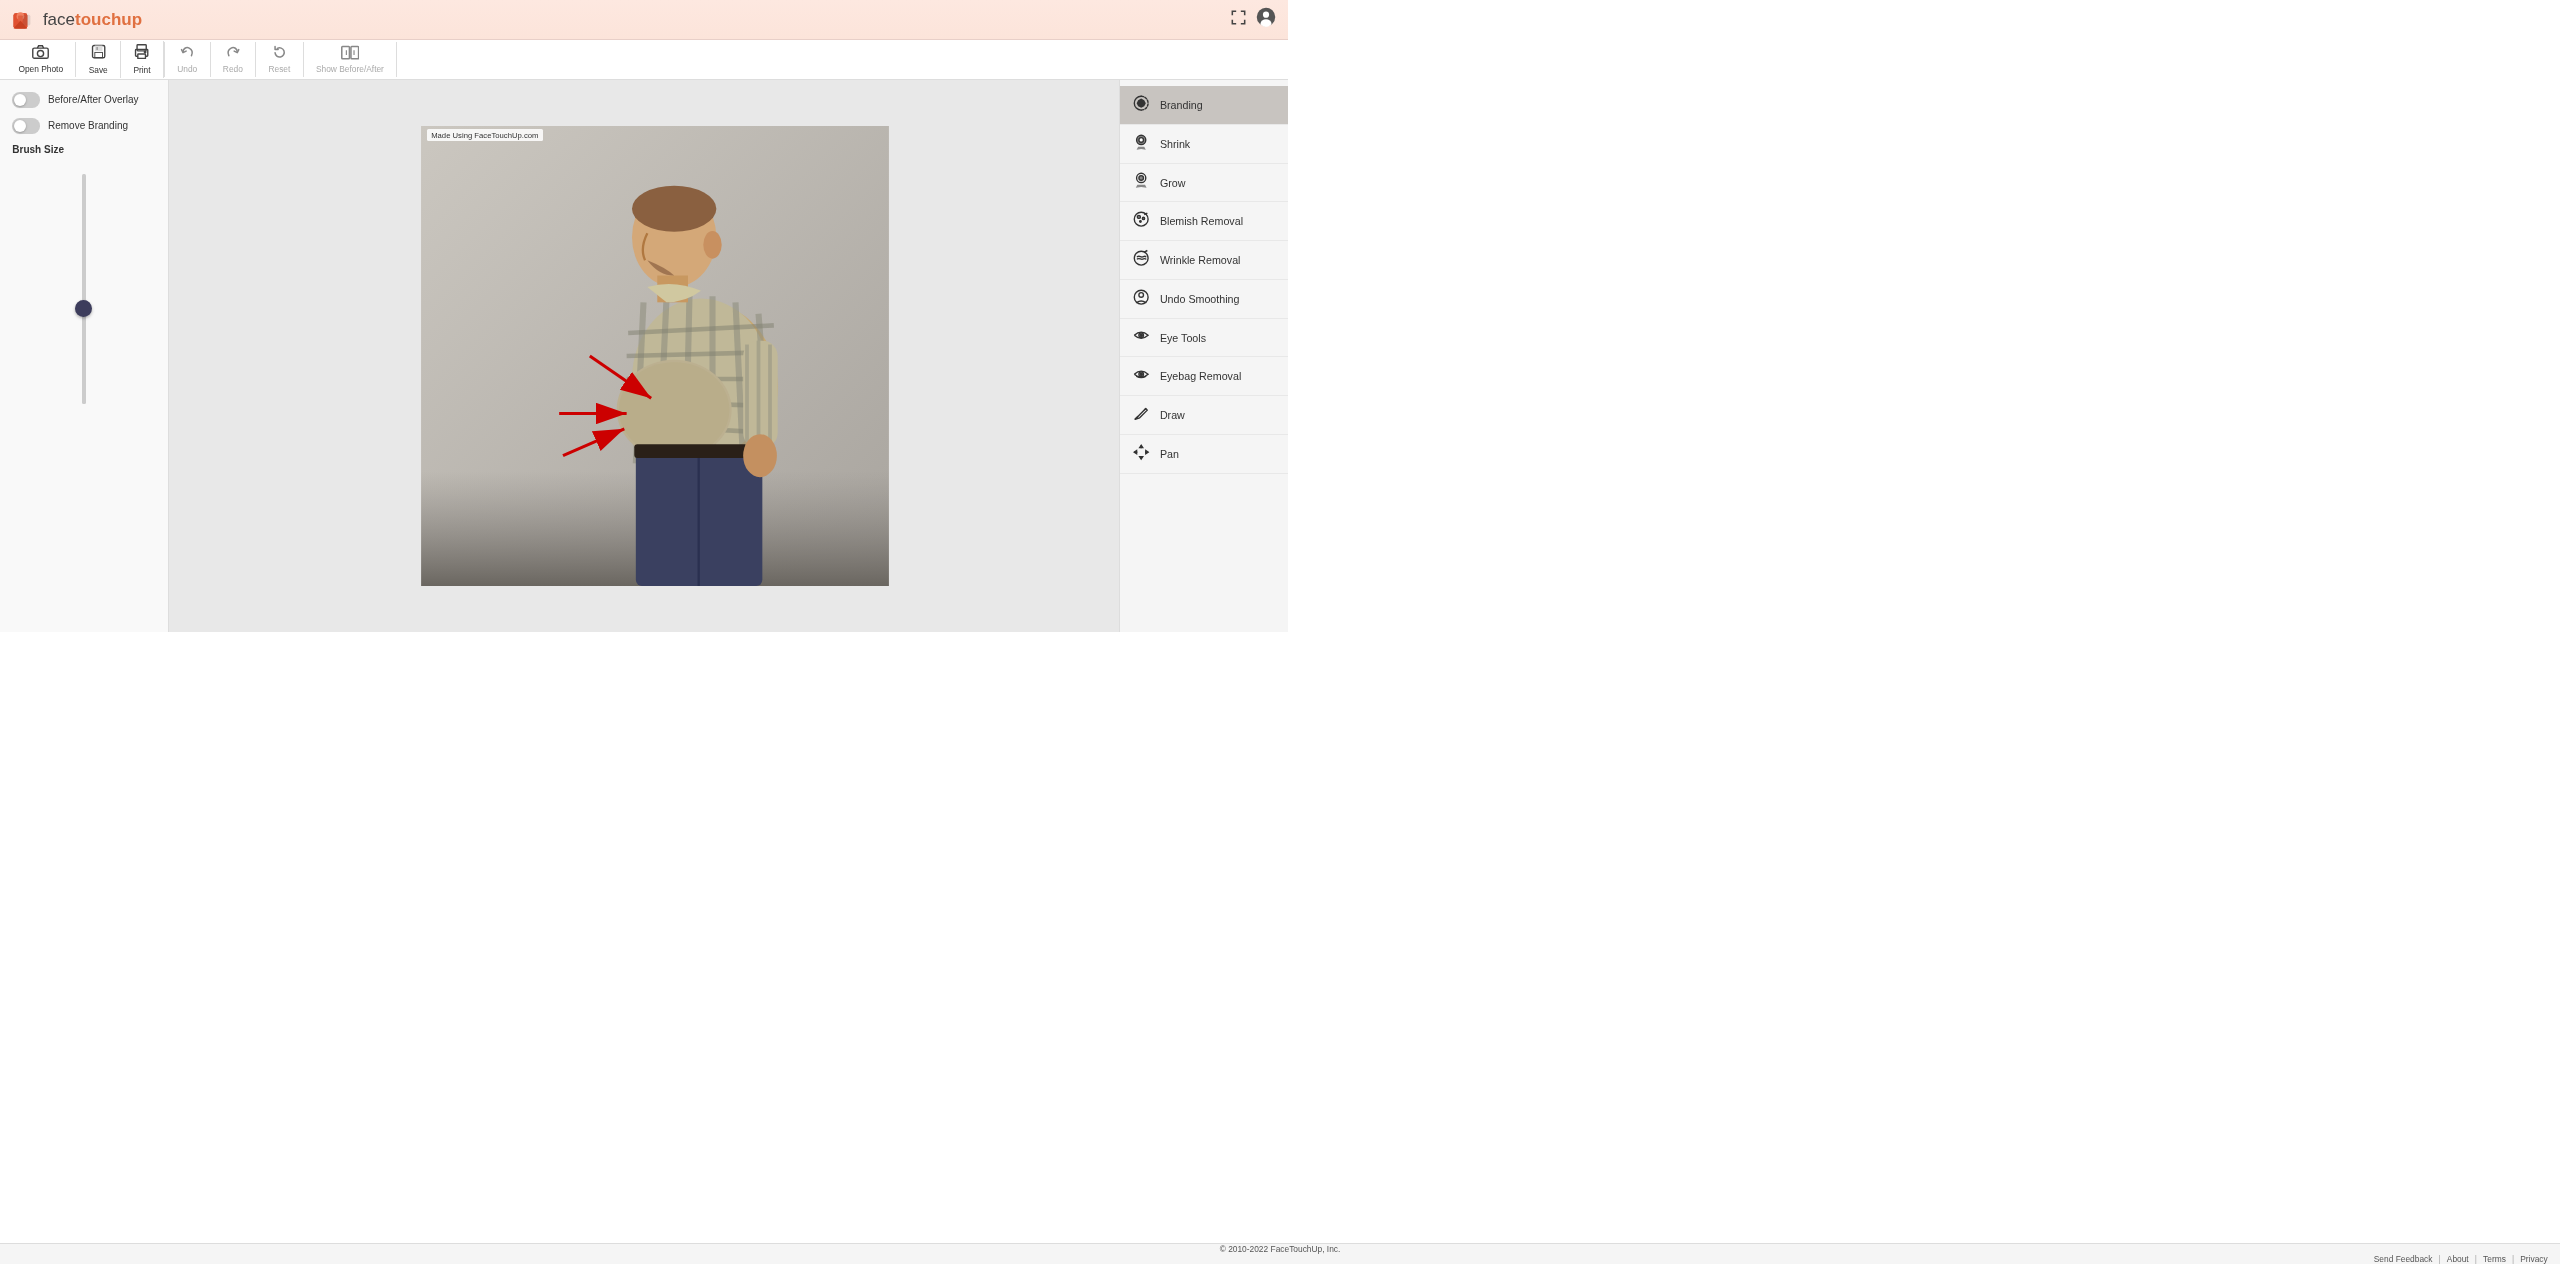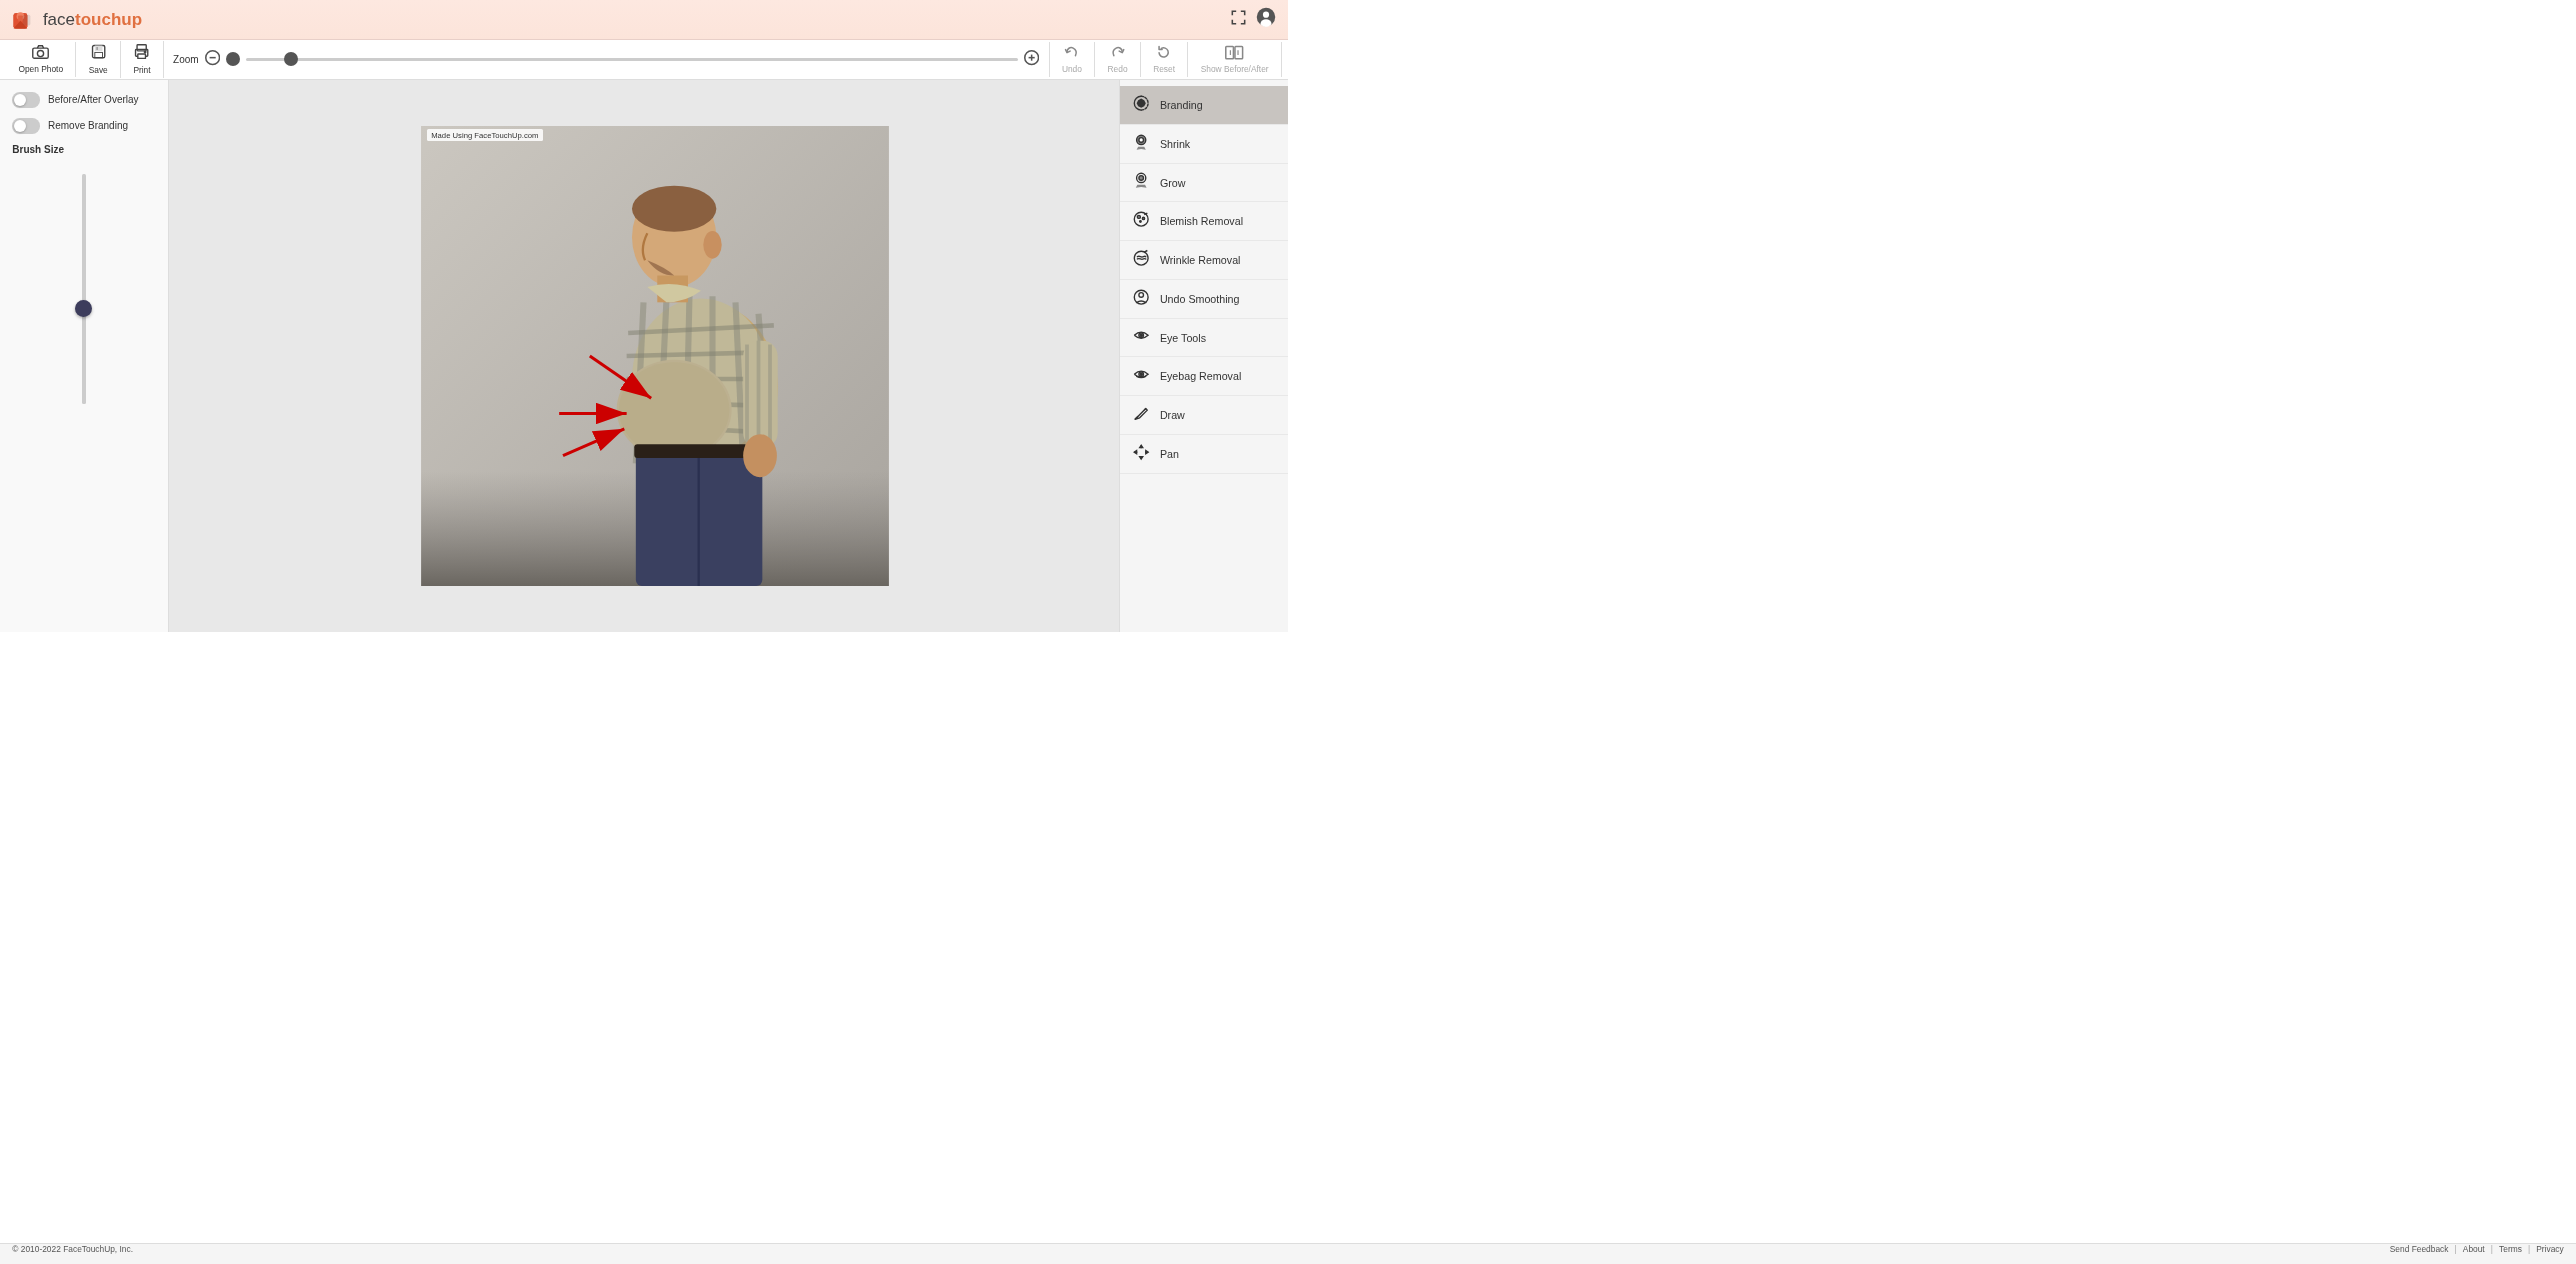--- a/index.html
+++ b/index.html
@@ -219,28 +219,30 @@
       background: #c8c4c0;
       font-weight: 500;
     }
     .tool-icon { font-size: 15.3px; width: 21.5px; text-align: center; }
 
     
     .footer {
       position: fixed;
       bottom: 0;
       left: 0;
-      right: 0;
+      right: 16px;
       height: 21.5px;
       background: #f5f5f5;
       border-top: 0.8px solid #ddd;
       display: flex;
+      align-items: center;
       padding: 0 12.3px;
       font-size: 8.4px;
       color: #555;
+      flex-direction: column;
     }
     .footer-right {
       margin-left: auto;
       display: flex;
       gap: 6.1px;
     }
     .footer-link { color: #555; text-decoration: none; cursor: pointer; }
     .footer-sep { color: #aaa; }
 
     
@@ -313,38 +315,20 @@
       <svg width="15.3" height="15.3" viewBox="0 0 20 20" fill="none" stroke="#444" stroke-width="1.8">
         <rect x="4" y="1" width="12" height="8" rx="1"></rect>
         <rect x="2" y="7" width="16" height="9" rx="1"></rect>
         <rect x="5" y="13" width="10" height="6" rx="0.5" fill="#fff"></rect>
         <circle cx="14.5" cy="10.5" r="1" fill="#444"></circle>
       </svg>
     </span>
     <span>Print</span>
   </button>
 
-  <div class="zoom-area">
-    <span class="zoom-label">Zoom</span>
-    <button class="zoom-btn">
-      <svg width="15.3" height="15.3" viewBox="0 0 20 20">
-        <circle cx="10" cy="10" r="9" fill="none" stroke="#555" stroke-width="2"></circle>
-        <line x1="6" y1="10" x2="14" y2="10" stroke="#555" stroke-width="2"></line>
-      </svg>
-    </button>
-    <div style="width:14px;height:14px;background:#555;border-radius:50%;flex-shrink:0;"></div>
-    <input type="range" class="zoom-slider" min="0" max="100" value="5" style="">
-    <button class="zoom-btn">
-      <svg width="15.3" height="15.3" viewBox="0 0 20 20">
-        <circle cx="10" cy="10" r="9" fill="none" stroke="#555" stroke-width="2"></circle>
-        <line x1="6" y1="10" x2="14" y2="10" stroke="#555" stroke-width="2"></line>
-        <line x1="10" y1="6" x2="10" y2="14" stroke="#555" stroke-width="2"></line>
-      </svg>
-    </button>
-  </div>
 
   <div class="toolbar-right">
     <button class="toolbar-btn">
       <span>
         <svg width="15.3" height="15.3" viewBox="0 0 20 20" fill="none" stroke="#888" stroke-width="2">
           <path d="M4 9 C4 5 8 2 12 4 C16 6 17 10 15 14" stroke-linecap="round"></path>
           <polyline points="2,6 4,10 8,8" stroke-linecap="round" stroke-linejoin="round"></polyline>
         </svg>
       </span>
       <span style="color:#aaa;">Undo</span>

